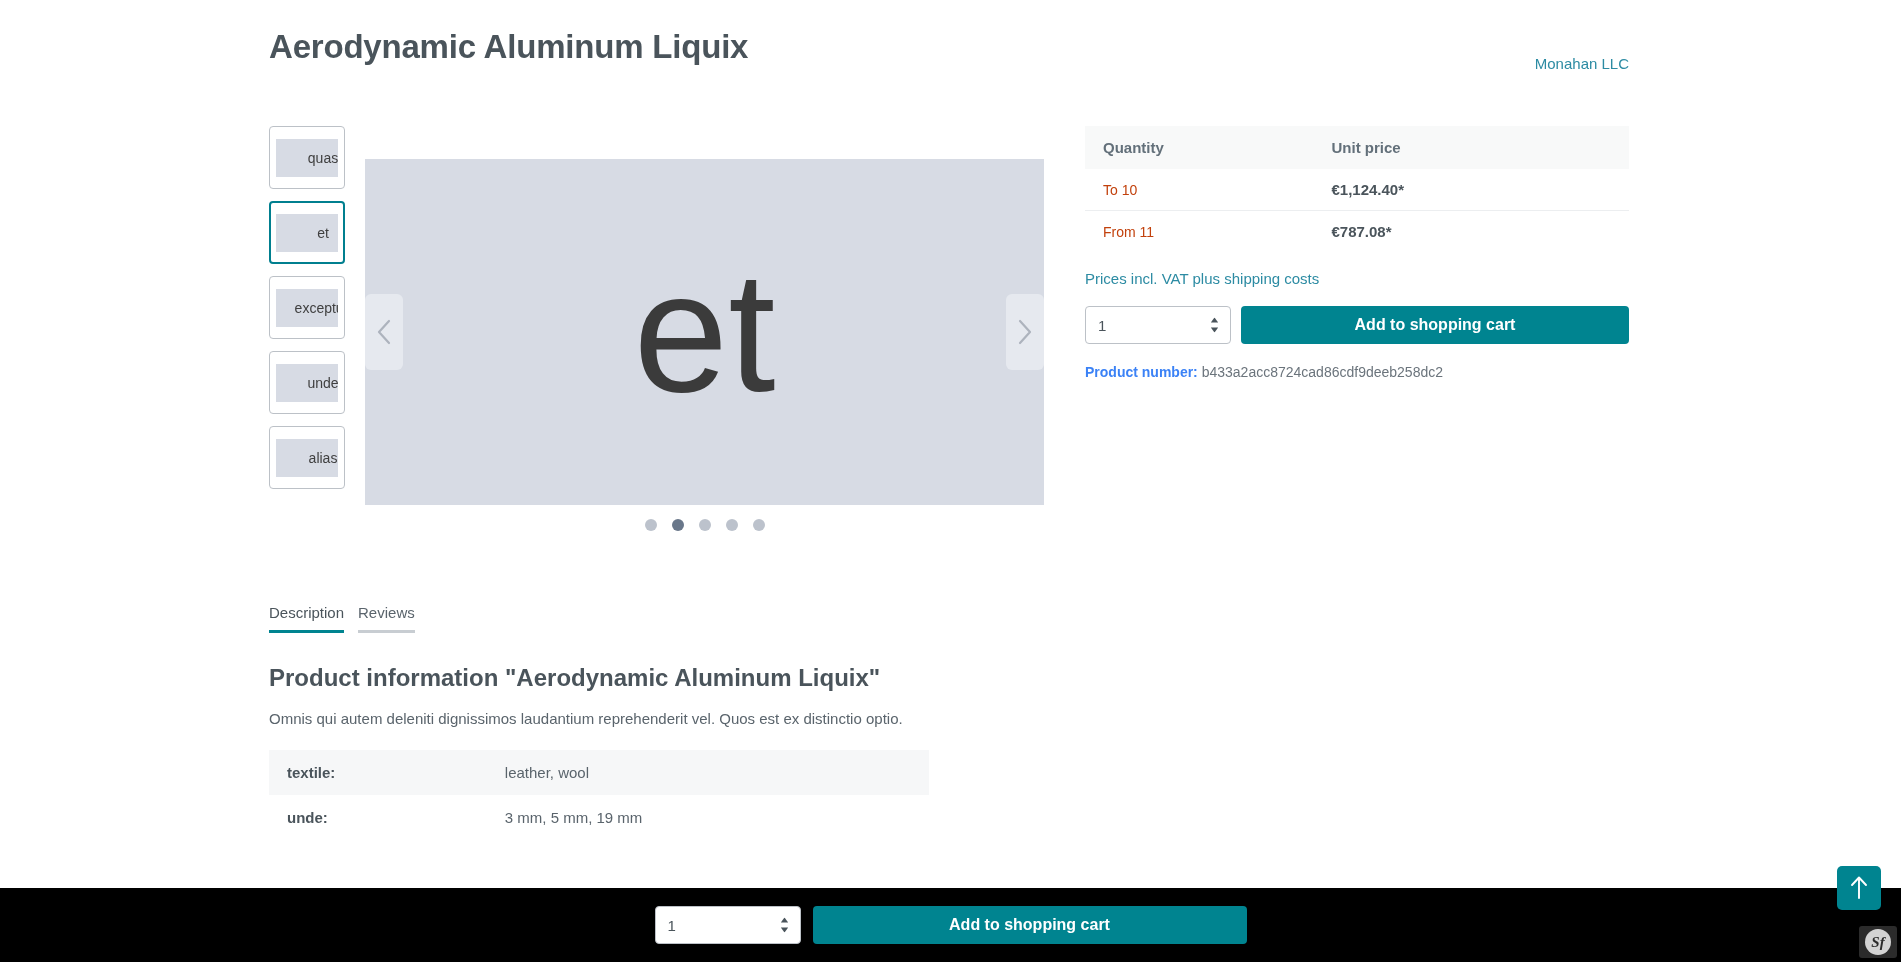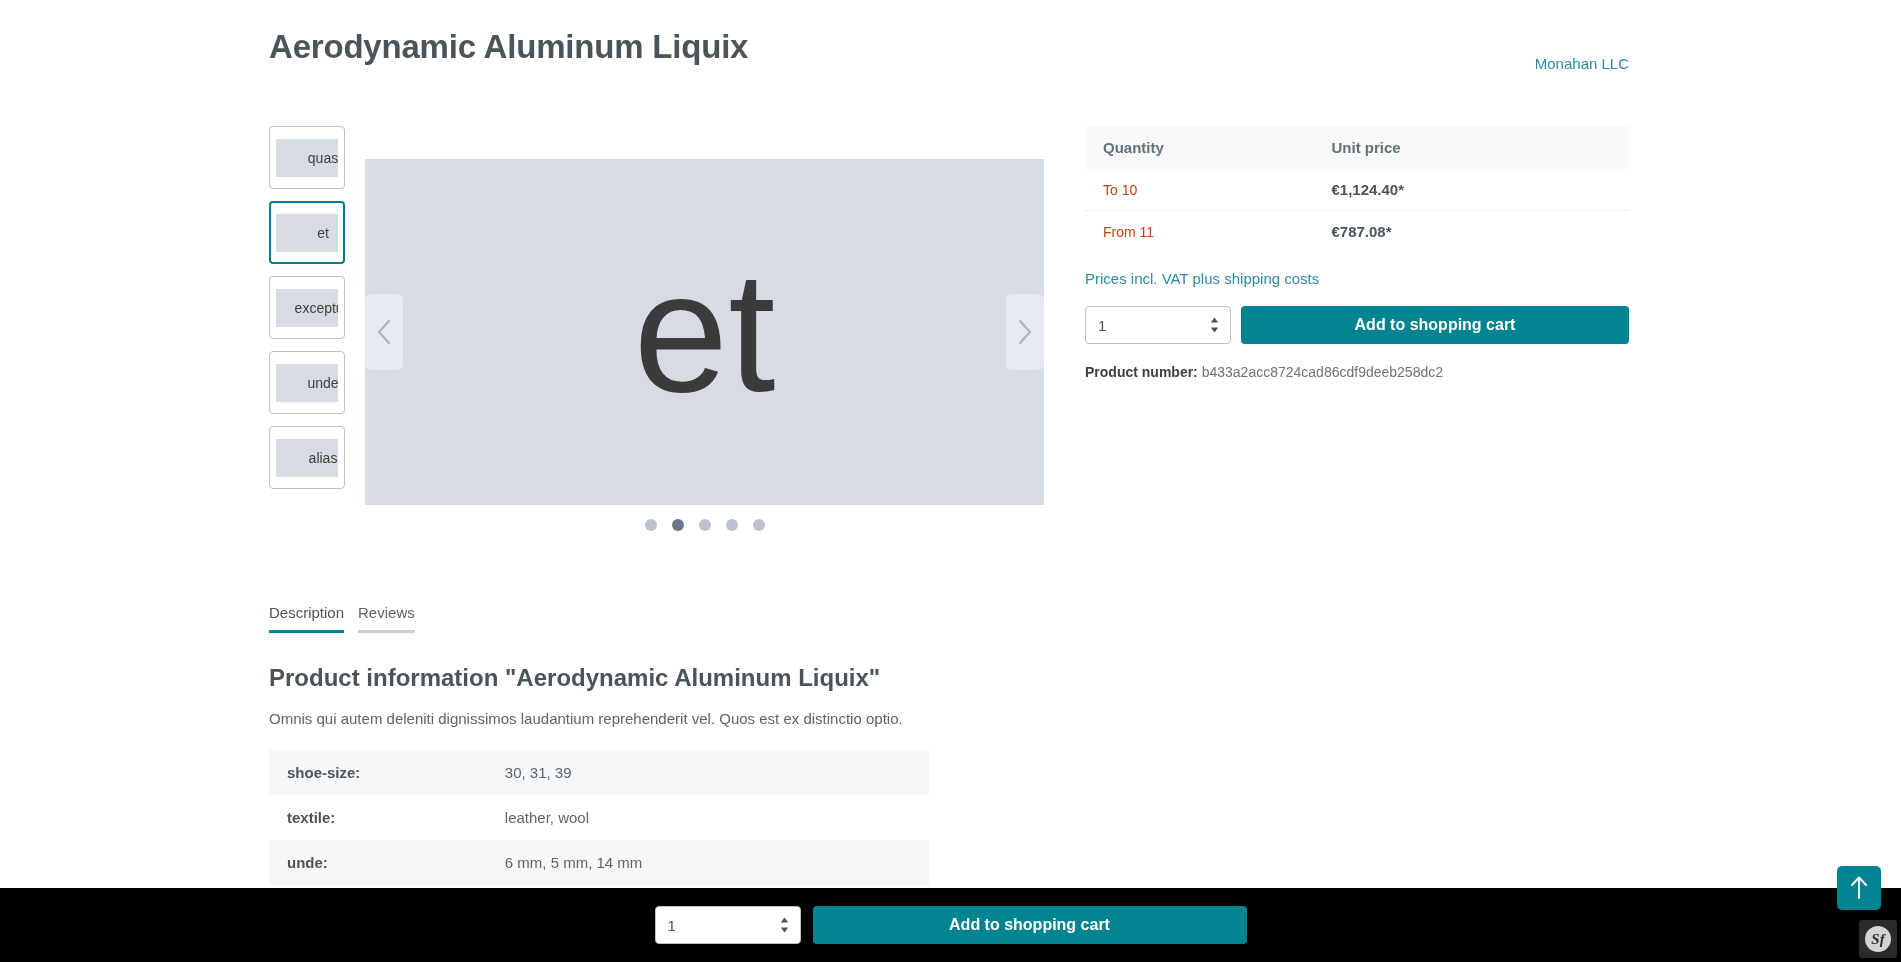--- a/index.html
+++ b/index.html
@@ -228,21 +228,21 @@
     font-weight: bold;
     font-family: "Liberation Sans", sans-serif;
     cursor: pointer;
   }
 
   .product-number {
     margin-top: 20px;
     font-size: 14px;
     color: #6b747c;
   }
-  .product-number b { color: #404040; }
+  .product-number b { color: #3b82f6; }
 
   
   .tabs {
     position: absolute;
     left: 269px;
     top: 604px;
     display: flex;
     gap: 0;
   }
   .tab {
@@ -331,21 +331,21 @@
     align-items: center;
     justify-content: center;
     cursor: pointer;
     padding: 0;
   }
   .sf-badge {
     position: absolute;
     right: 4px;
     bottom: 4px;
     width: 38px;
-    height: 38px;
+    height: 32px;
     background: #2b2b2b;
     border-radius: 3px;
     display: flex;
     align-items: center;
     justify-content: center;
     cursor: pointer;
   }
   .sf-circle {
     width: 26px;
     height: 26px;
@@ -466,30 +466,26 @@
     <button class="tab active">Description</button>
     <button class="tab">Reviews</button>
   </div>
 
   <h2 class="desc-heading">Product information "Aerodynamic Aluminum Liquix"</h2>
   <p class="desc-text">Omnis qui autem deleniti dignissimos laudantium reprehenderit vel. Quos est ex distinctio optio.</p>
 
   <table class="props">
     <tbody>
       <tr>
-        <td class="prop-label">shoe-size:</td>
-        <td class="prop-value">30, 31, 39</td>
-      </tr>
-      <tr>
         <td class="prop-label">textile:</td>
         <td class="prop-value">leather, wool</td>
       </tr>
       <tr>
         <td class="prop-label">unde:</td>
-        <td class="prop-value">6 mm, 5 mm, 14 mm</td>
+        <td class="prop-value">3 mm, 5 mm, 19 mm</td>
       </tr>
     </tbody>
   </table>
 
   <div class="sticky-bar">
     <div class="qty-select">
       <span>1</span>
       <span class="qty-spinner">
         <svg width="9" height="15" viewBox="0 0 9 15" aria-hidden="true">
           <path d="M4.5 0 L8.2 5 L0.8 5 Z" fill="#4a545b"></path>

